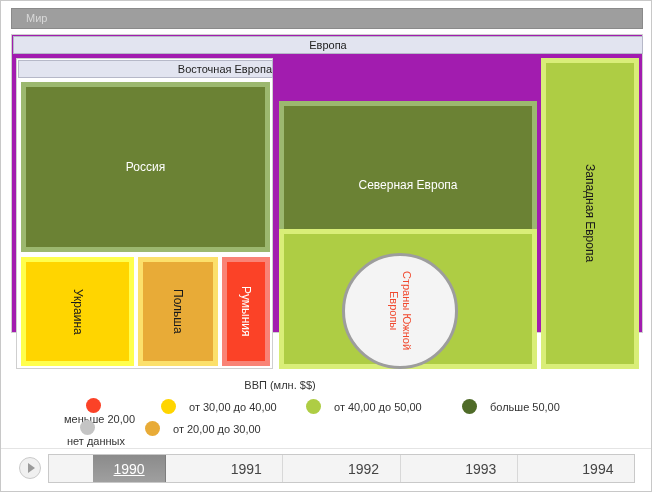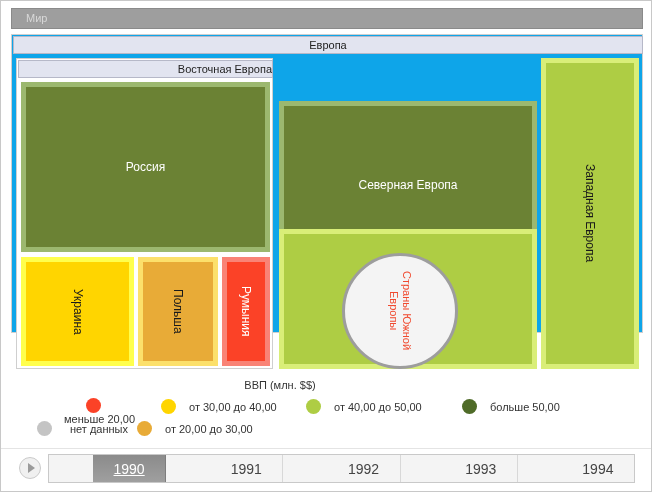--- a/index.html
+++ b/index.html
@@ -39,21 +39,21 @@
   }
 
   
   .europe-panel {
     position: absolute;
     left: 10px;
     top: 33px;
     width: 632px;
     height: 299px;
     box-sizing: border-box;
-    background: #0ea5e9;
+    background: #a21caf;
     border: 1px solid #cfcfcf;
   }
   .europe-header {
     position: absolute;
     left: 1px;
     top: 1px;
     width: 630px;
     height: 18px;
     box-sizing: border-box;
     background: #e2e4f0;
@@ -310,21 +310,21 @@
       <div class="legend-item" style="width:148px; margin-right:8px;">
         <span class="legend-swatch" style="background:#aecd44;"></span>
         <span class="legend-label">от 40,00 до 50,00</span>
       </div>
 
       <div class="legend-item" style="width:120px; margin-right:0;">
         <span class="legend-swatch" style="background:#4f6b28;"></span>
         <span class="legend-label">больше 50,00</span>
       </div>
 
-      <div class="legend-item" style="width:100px; margin-right:0;">
+      <div class="legend-item" style="width:100px; margin-right:8px;flex-direction:column;">
         <span class="legend-swatch" style="background:#c4c4c4;"></span>
         <span class="legend-label" style="margin-left:18px;">нет данных</span>
       </div>
 
       <div class="legend-item" style="width:200px; margin-right:0;">
         <span class="legend-swatch" style="background:#e8ab37;"></span>
         <span class="legend-label">от 20,00 до 30,00</span>
       </div>
 
     </div>

